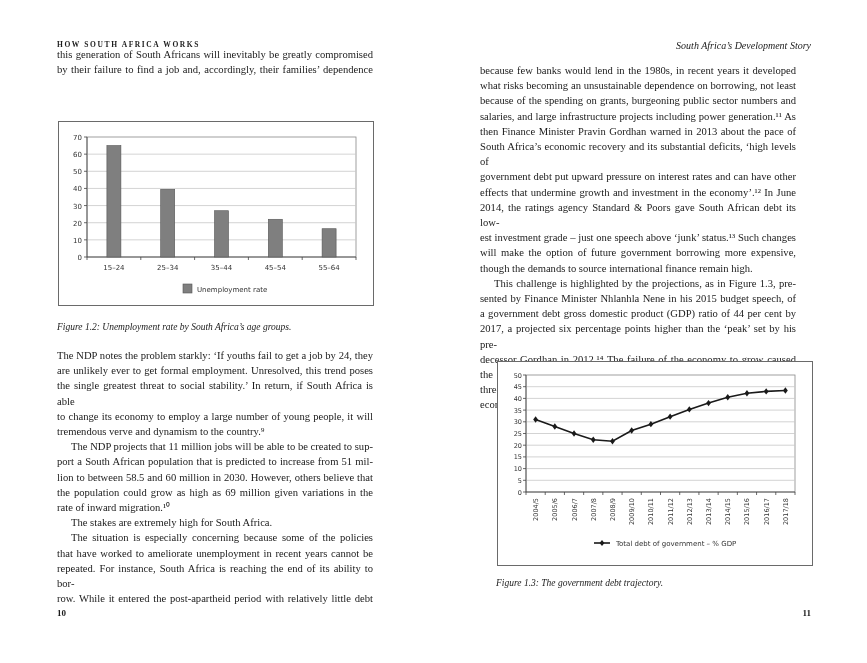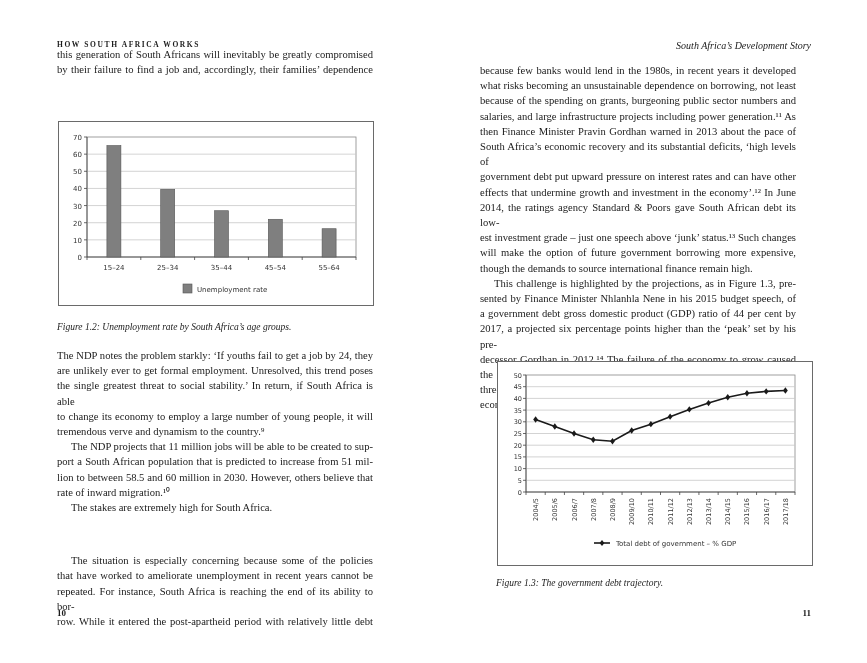--- a/index.html
+++ b/index.html
@@ -81,23 +81,24 @@
 
   <div class="text" id="left-body" style="left:57px; top:348px; width:316px;">
       <span class="line">The NDP notes the problem starkly: ‘If youths fail to get a job by 24, they</span>
       <span class="line">are unlikely ever to get formal employment. Unresolved, this trend poses</span>
       <span class="line">the single greatest threat to social stability.’ In return, if South Africa is able</span>
       <span class="line">to change its economy to employ a large number of young people, it will</span>
       <span class="line last">tremendous verve and dynamism to the country.⁹</span>
       <span class="line" style="text-indent: 14px;">The NDP projects that 11 million jobs will be able to be created to sup-</span>
       <span class="line">port a South African population that is predicted to increase from 51 mil-</span>
       <span class="line">lion to between 58.5 and 60 million in 2030. However, others believe that</span>
+      <span class="line">the population could grow as high as 69 million given variations in the</span>
       <span class="line last">rate of inward migration.¹⁰</span>
       <span class="line last" style="text-indent: 14px;">The stakes are extremely high for South Africa.</span>
-      <span class="line" style="text-indent: 14px; margin-top: 38px;">The situation is especially concerning because some of the policies</span>
+      <span class="line" style="text-indent: 14px;">The situation is especially concerning because some of the policies</span>
       <span class="line">that have worked to ameliorate unemployment in recent years cannot be</span>
       <span class="line">repeated. For instance, South Africa is reaching the end of its ability to bor-</span>
       <span class="line">row. While it entered the post-apartheid period with relatively little debt</span>
     </div>
 
   <div class="folio" style="left:57px;">10</div>
 </div>
 
 <div class="page right">
   <div class="running-head rh-right">South Africa’s Development Story</div>

